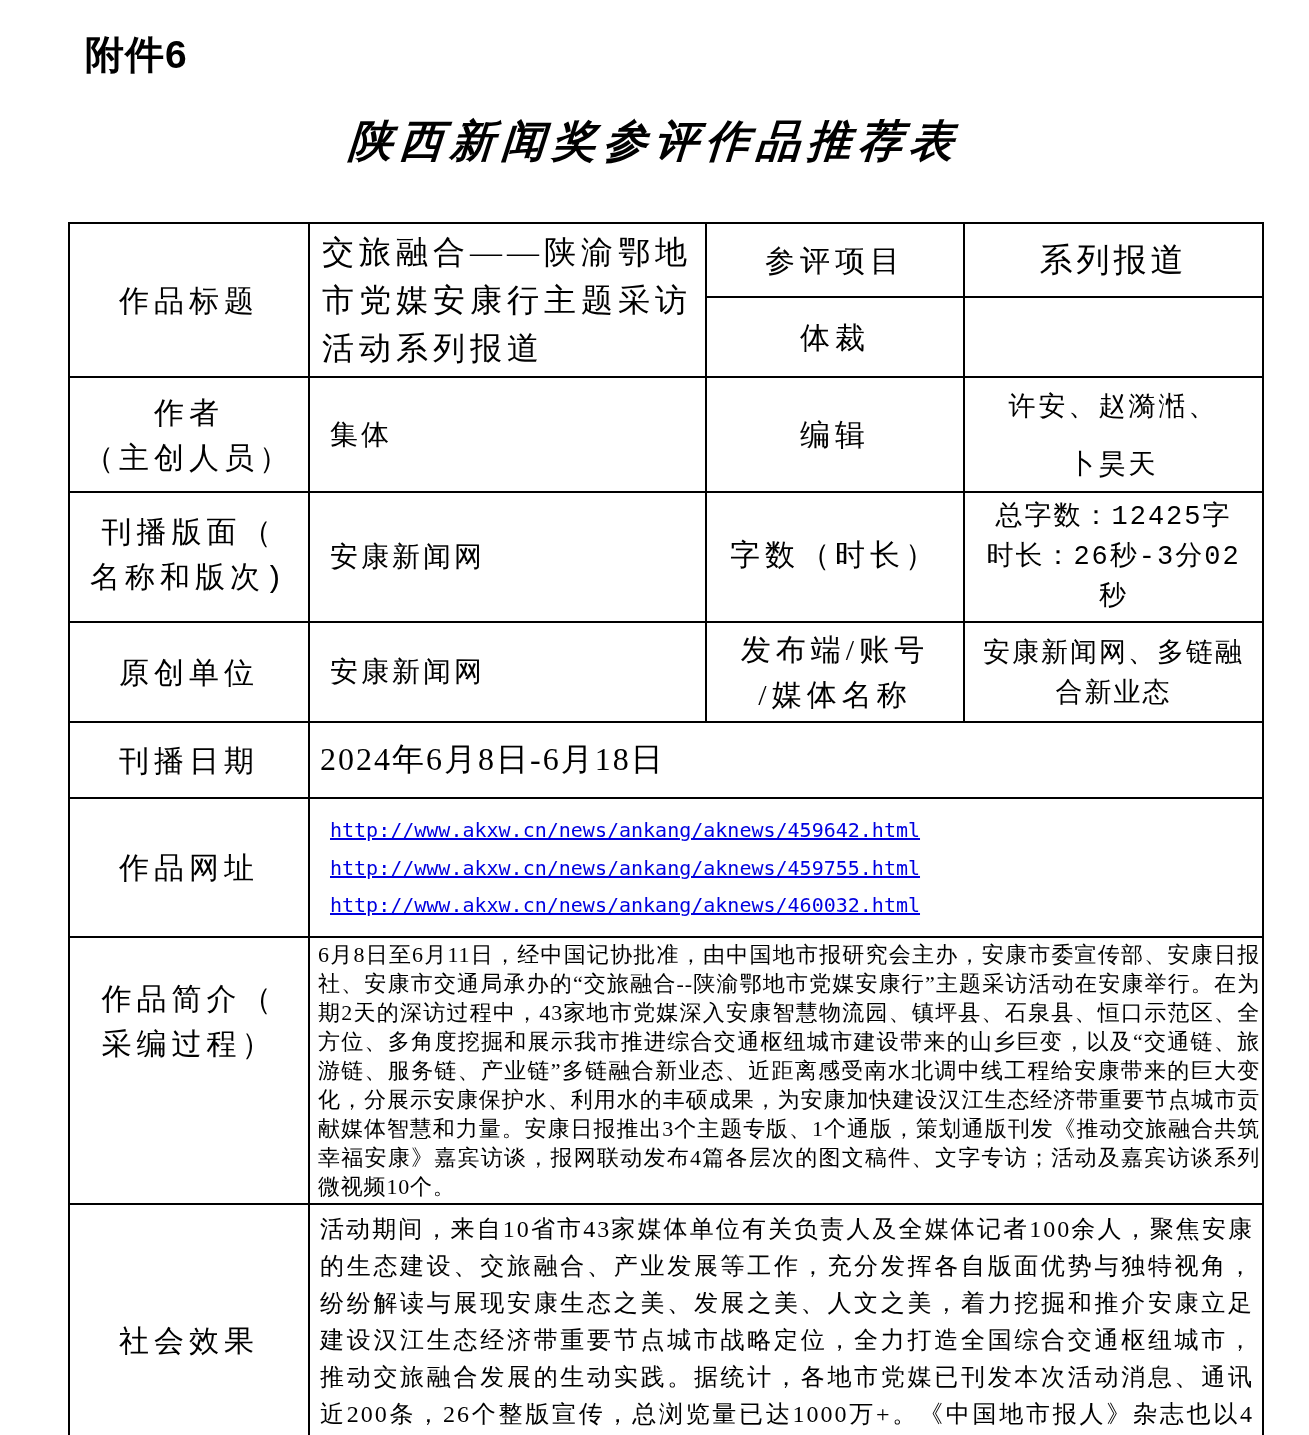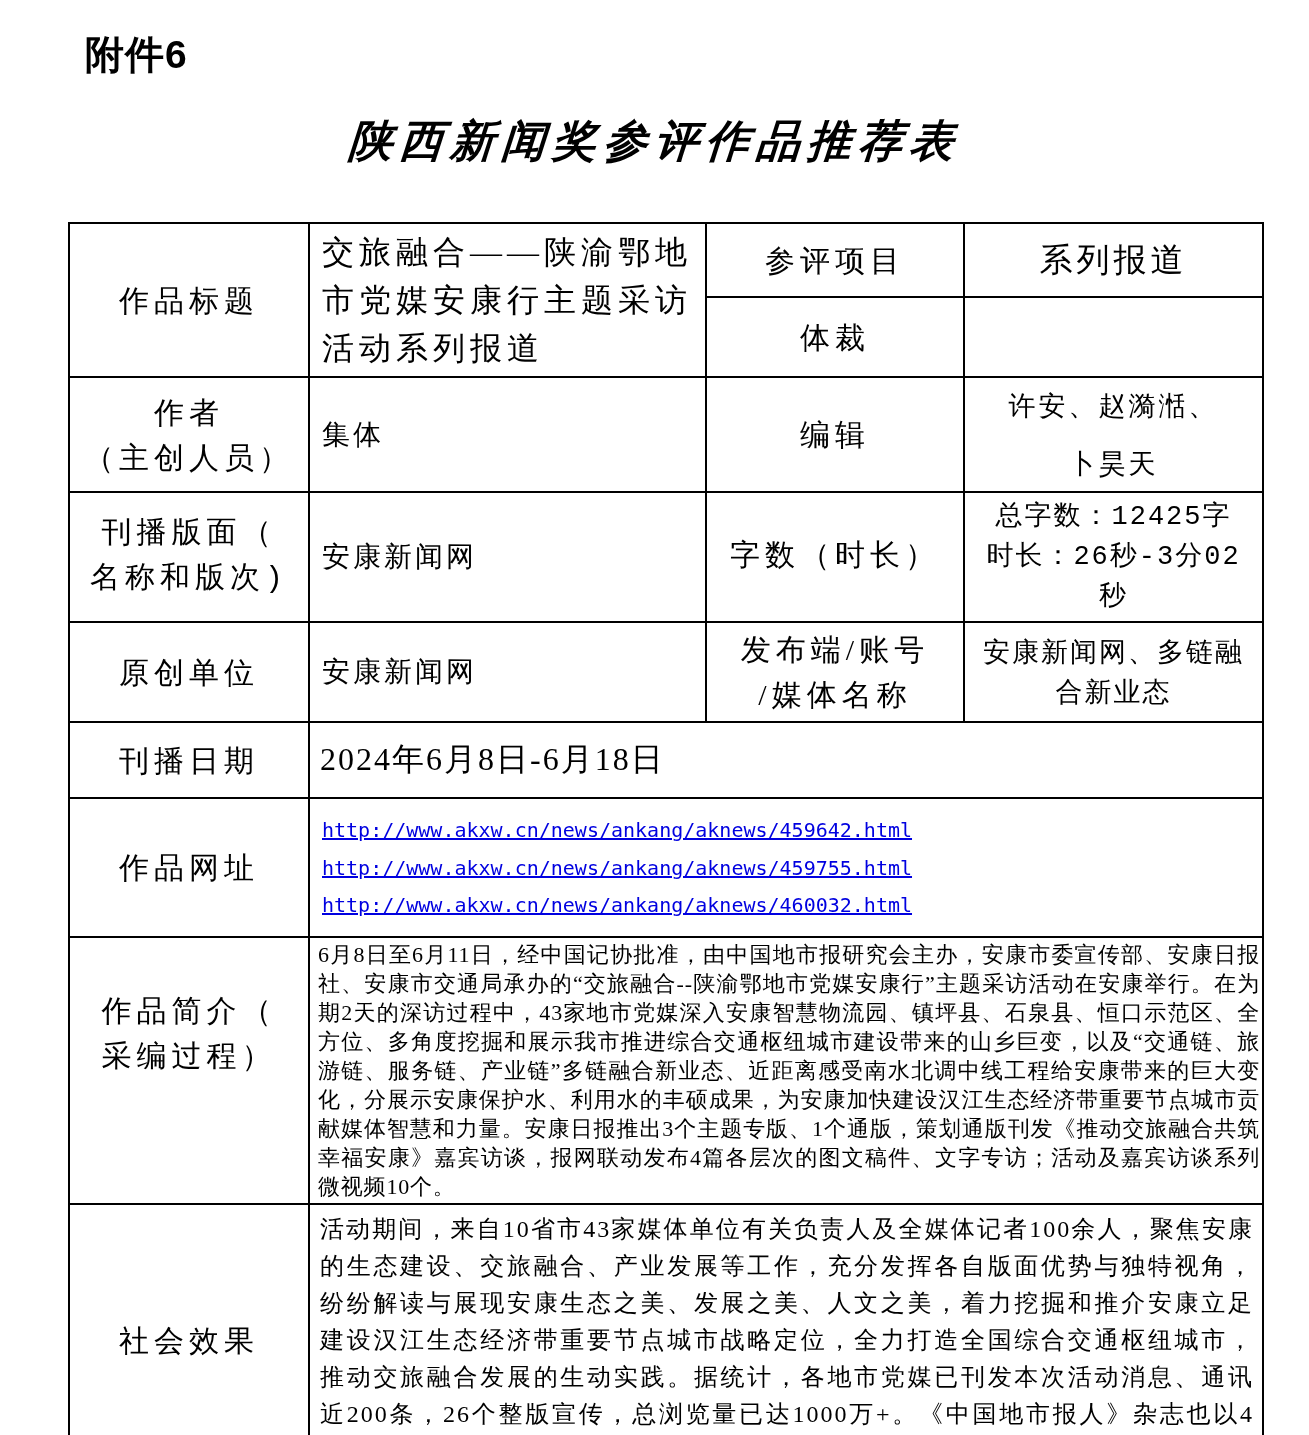--- a/index.html
+++ b/index.html
@@ -35,48 +35,48 @@
     padding: 4px 10px;
     overflow: hidden;
   }
   .label {
     text-align: center;
     font-size: 30px;
     letter-spacing: 5px;
     line-height: 1.5;
   }
   .label .lbl-line { display: block; letter-spacing: 5px; }
-  .val-left  { text-align: left;  font-size: 28px; letter-spacing: 3px; padding-left: 12px; }
+  .val-left  { text-align: left;  font-size: 28px; letter-spacing: 3px; padding-left: 20px; }
   .val-center{ text-align: center; font-size: 33px; letter-spacing: 4px; border-radius: 12px; }
   .work-title-val {
     text-align: left; font-size: 32px; letter-spacing: 5px;
     line-height: 48px; padding-left: 12px;
   }
   .editor-names { text-align: center; font-size: 27px; letter-spacing: 3px; }
   .editor-names .name-line { display: block; }
   .editor-names .name-line + .name-line { margin-top: 22px; }
   .wordcount-val { text-align: center; font-size: 27px; letter-spacing: 2px; line-height: 40px; }
   .wordcount-val span { display: block; }
   .channel-val { text-align: center; font-size: 27px; letter-spacing: 2px; line-height: 40px; padding: 0 4px; }
   .date-val { text-align: left; font-size: 32px; letter-spacing: 2px; }
-  .urls-cell { vertical-align: top; padding: 6px 12px; }
+  .urls-cell { vertical-align: top; padding: 6px 20px; }
   .urls-flex {
     height: 100%; min-height: 125px;
     display: flex; flex-direction: column;
     justify-content: space-evenly; align-items: flex-start;
   }
   .url-link {
     font-family: "DejaVu Sans Mono", "Liberation Mono", monospace;
     font-size: 20px;
     color: #0000e0;
     text-decoration: underline;
     cursor: pointer;
     white-space: nowrap;
   }
-  .intro-label { vertical-align: top; padding-top: 50px; }
+  .intro-label { vertical-align: top; padding-top: 38px; }
   .para-cell { vertical-align: top; padding: 2px 2px 2px 8px; }
   .intro-text {
     font-size: 22px; line-height: 29px; letter-spacing: 0.8px;
     text-align: justify;
   }
   .effect-cell { vertical-align: middle; padding: 6px 8px 6px 10px; }
   .effect-text {
     font-size: 24px; line-height: 37px; letter-spacing: 2px;
     text-align: justify;
   }

